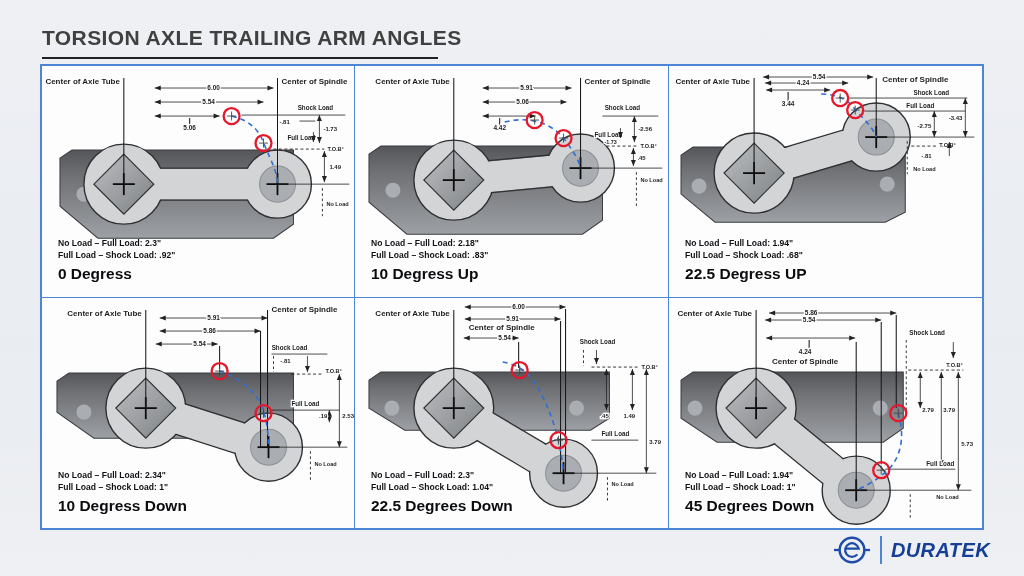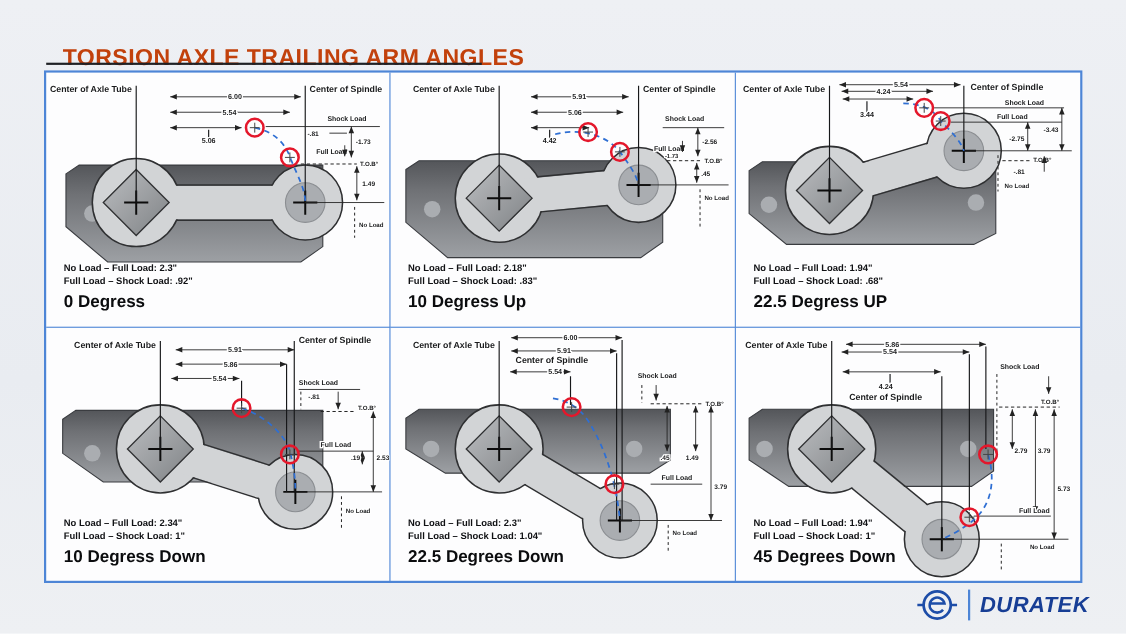--- a/index.html
+++ b/index.html
@@ -2,22 +2,22 @@
 <html><head>
 <meta charset="utf-8">
 <style>
   html,body{margin:0;padding:0;}
   body{
     width:1024px;height:576px;overflow:hidden;position:relative;
     background:linear-gradient(180deg,#eef0f4 0%,#e9ecf1 60%,#eef0f3 100%);
     font-family:"Liberation Sans", sans-serif;
   }
   .page-title{
-    position:absolute;left:42px;top:26px;margin:15px;
-    font-size:21px;font-weight:700;letter-spacing:.4px;color:#c2410c;
+    position:absolute;left:42px;top:26px;margin:0;
+    font-size:21px;font-weight:700;letter-spacing:.4px;color:#404040;
   }
   .title-underline{
     position:absolute;left:42px;top:57px;width:396px;height:2px;background:#1f2125;
   }
   .board{
     position:absolute;left:40px;top:64px;width:944px;height:466px;
     background:#fdfdfe;border:2px solid #4d85d6;box-sizing:border-box;
     display:grid;grid-template-columns:1fr 1fr 1fr;grid-template-rows:1fr 1fr;
   }
   .cell{position:relative;border-right:1.5px solid #4d85d6;border-bottom:1.5px solid #4d85d6;box-sizing:border-box;}

